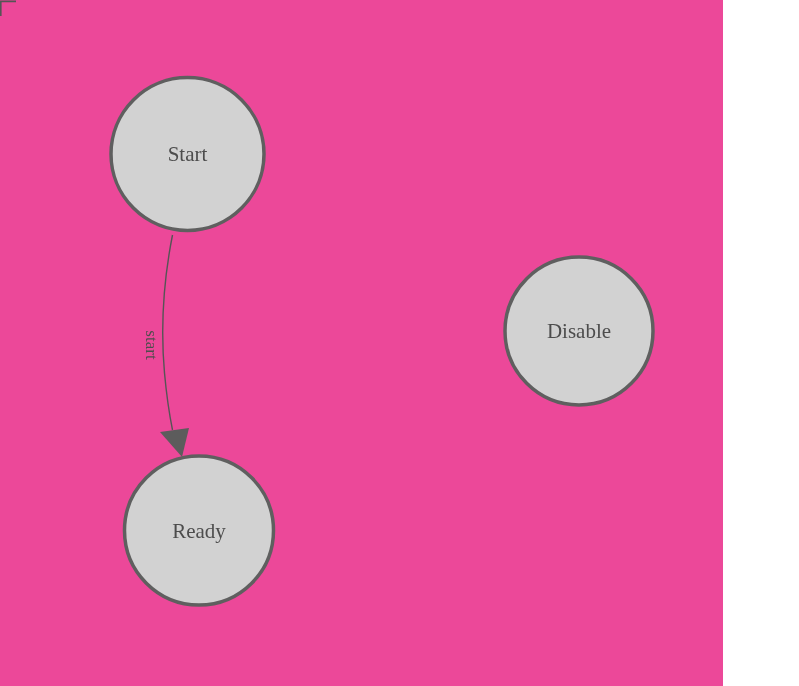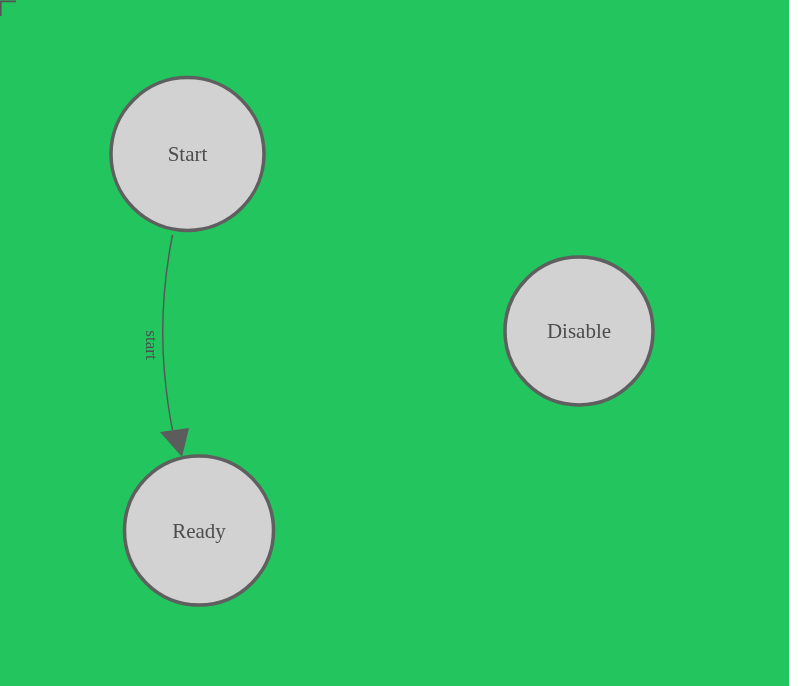--- a/index.html
+++ b/index.html
@@ -6,23 +6,23 @@
     margin: 0;
     padding: 0;
     width: 799px;
     height: 686px;
     background: #ffffff;
     overflow: hidden;
     font-family: "Liberation Serif", "DejaVu Serif", serif;
   }
   .canvas-wrap {
     position: relative;
-    width: 789px;
+    width: 723px;
     height: 686px;
-    background: #22c55e;
+    background: #ec4899;
   }
   svg { display: block; }
   .corner-mark {
     fill: none;
     stroke: #555555;
     stroke-width: 1.6;
   }
   .edge-line {
     fill: none;
     stroke: #555555;

